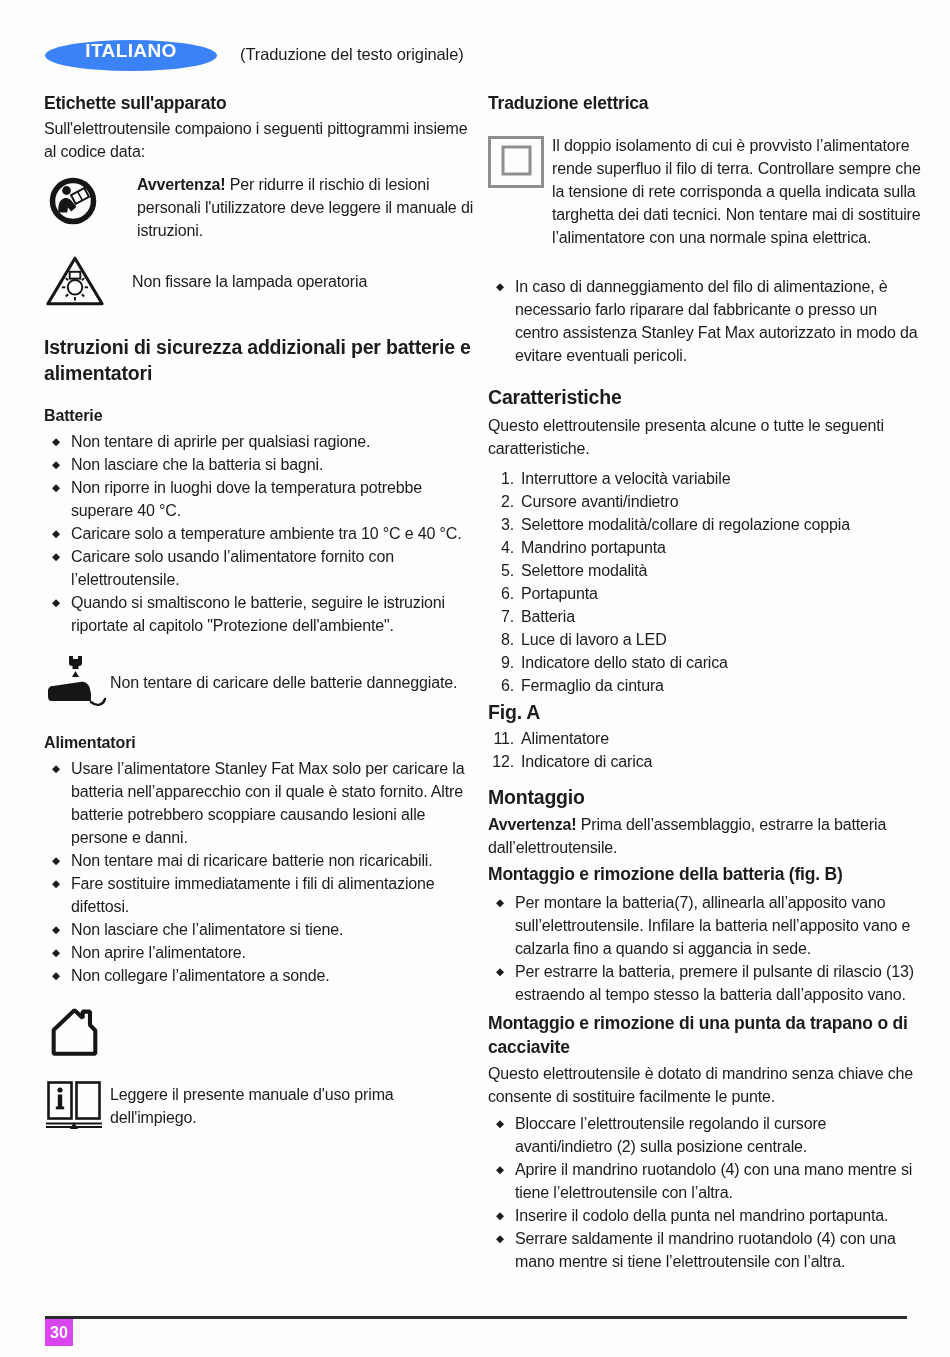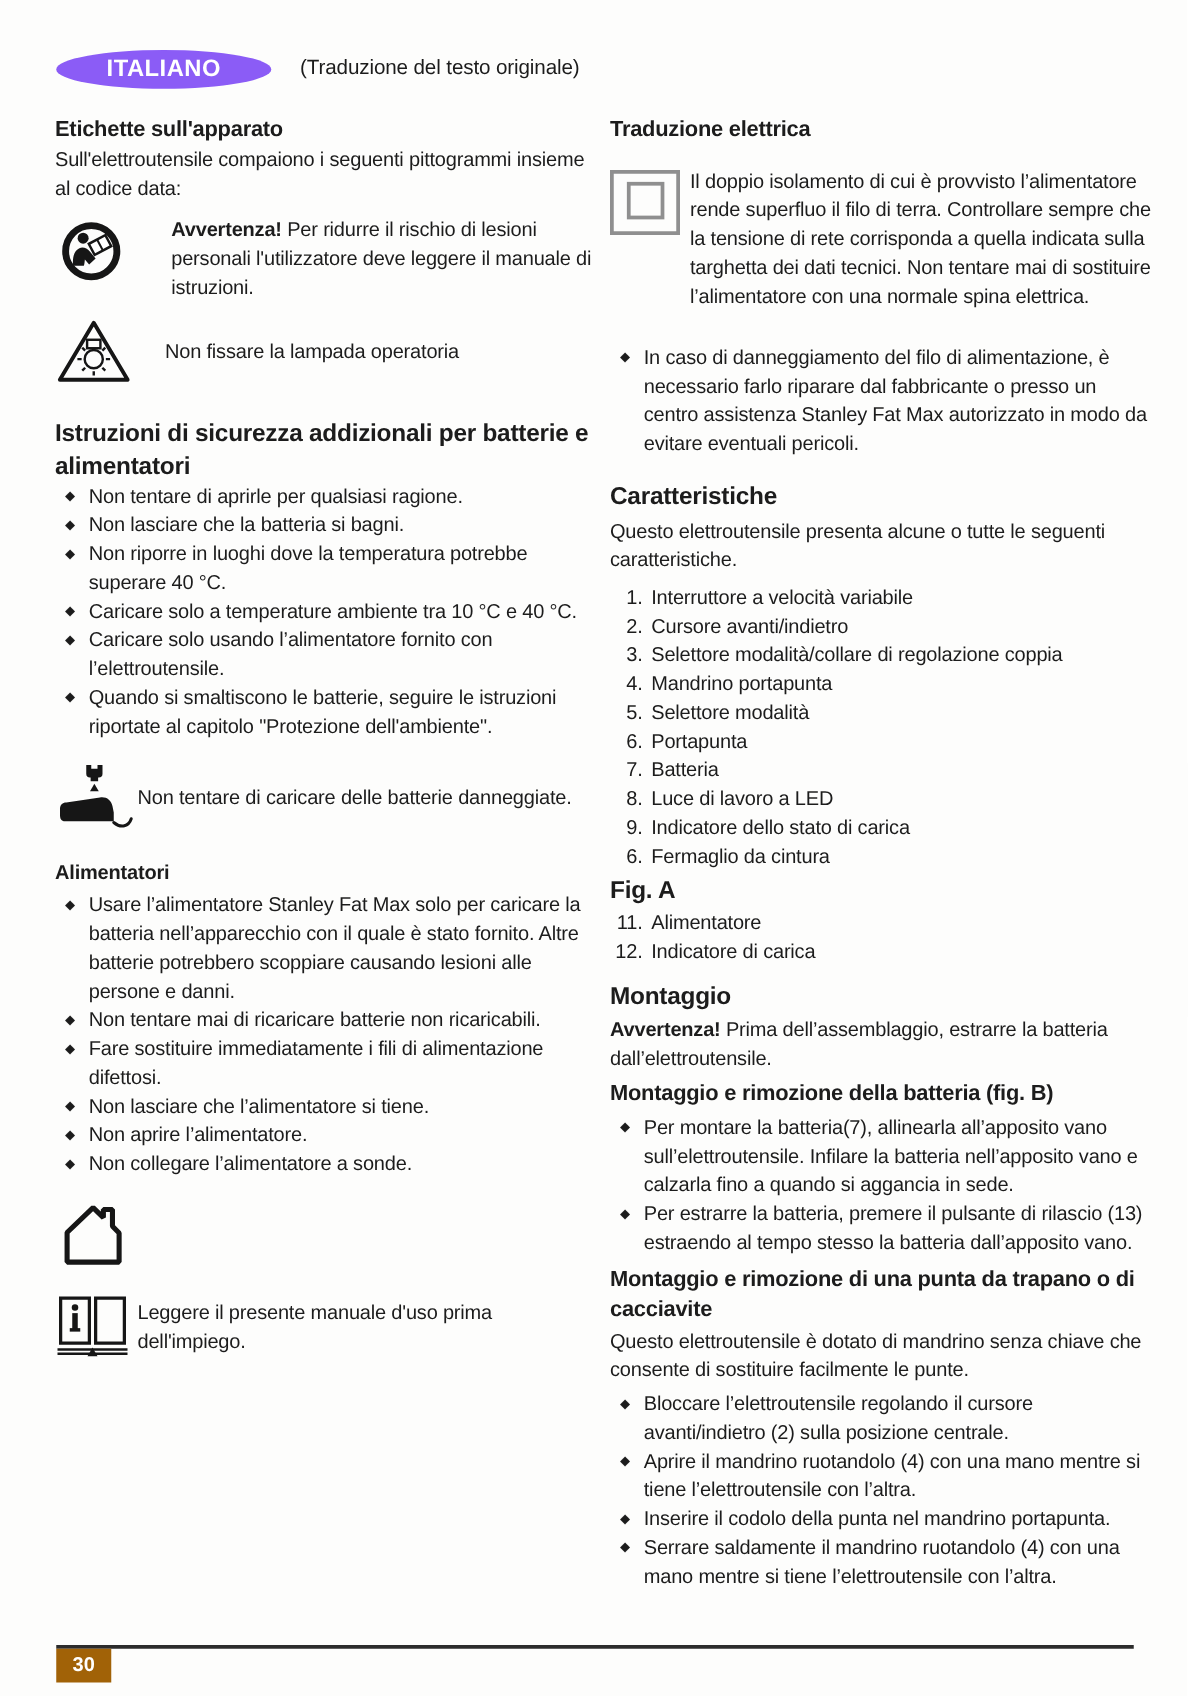--- a/index.html
+++ b/index.html
@@ -3,22 +3,22 @@
 <meta charset="utf-8">
 <style>
   html,body{margin:0;padding:0;background:#ffffff;}
   .page{
     position:relative;width:950px;height:1357px;background:#fdfdfc;
     font-family:"Liberation Sans",sans-serif;color:#1c1c1c;overflow:hidden;
   }
   
   .badge{
     position:absolute;left:45px;top:40px;width:172px;height:31px;
-    background:#8b5cf6;border-radius:50%;
-    display:flex;align-items:center;justify-content:center;
+    background:#3b82f6;border-radius:50%;
+    display:flex;align-items:flex-start;justify-content:center;
   }
   .badge span{color:#ffffff;font-weight:bold;font-size:19px;letter-spacing:.4px;}
   .tagline{position:absolute;left:240px;top:45px;font-size:16.5px;letter-spacing:-.1px;}
 
   
   .col{position:absolute;top:92px;width:434px;}
   .col-left{left:44px;}
   .col-right{left:488px;}
 
   .body{font-size:16px;line-height:23px;letter-spacing:-.15px;margin:0;}
@@ -54,21 +54,21 @@
 
   
   .mt-sec{margin-top:24px;}
   .mt-sub{margin-top:19px;margin-bottom:3px;}
   .mb-3{margin-bottom:3px;}
   .mb-10{margin-bottom:10px;}
 
   
   .footer-rule{position:absolute;left:45px;top:1316px;width:862px;height:3px;background:#2c2c2c;}
   .page-number{
-    position:absolute;left:45px;top:1319px;width:44px;height:27px;background:#a16207;
+    position:absolute;left:45px;top:1319px;width:28px;height:27px;background:#d946ef;
     color:#ffffff;font-size:16px;font-weight:bold;
     display:flex;align-items:center;justify-content:center;
   }
   svg{display:block;}
 </style>
 </head>
 <body>
 
 <div class="page">
 
@@ -112,20 +112,21 @@
             <line x1="39.1" y1="26.9" x2="41.5" y2="24.5"></line>
             <line x1="24.9" y1="26.9" x2="22.5" y2="24.5"></line>
           </g>
         </svg>
       </div>
       <div class="t">Non fissare la lampada operatoria</div>
     </div>
 
     <h1 class="h-big mt-sec">Istruzioni di sicurezza addizionali per batterie e alimentatori</h1>
 
+    <h3 class="h-small mt-sub">Batterie</h3>
     <div>
       <div class="li">
           <span class="b">◆</span>
           <span class="t">Non tentare di aprirle per qualsiasi ragione.</span>
         </div>
       <div class="li">
           <span class="b">◆</span>
           <span class="t">Non lasciare che la batteria si bagni.</span>
         </div>
       <div class="li">

